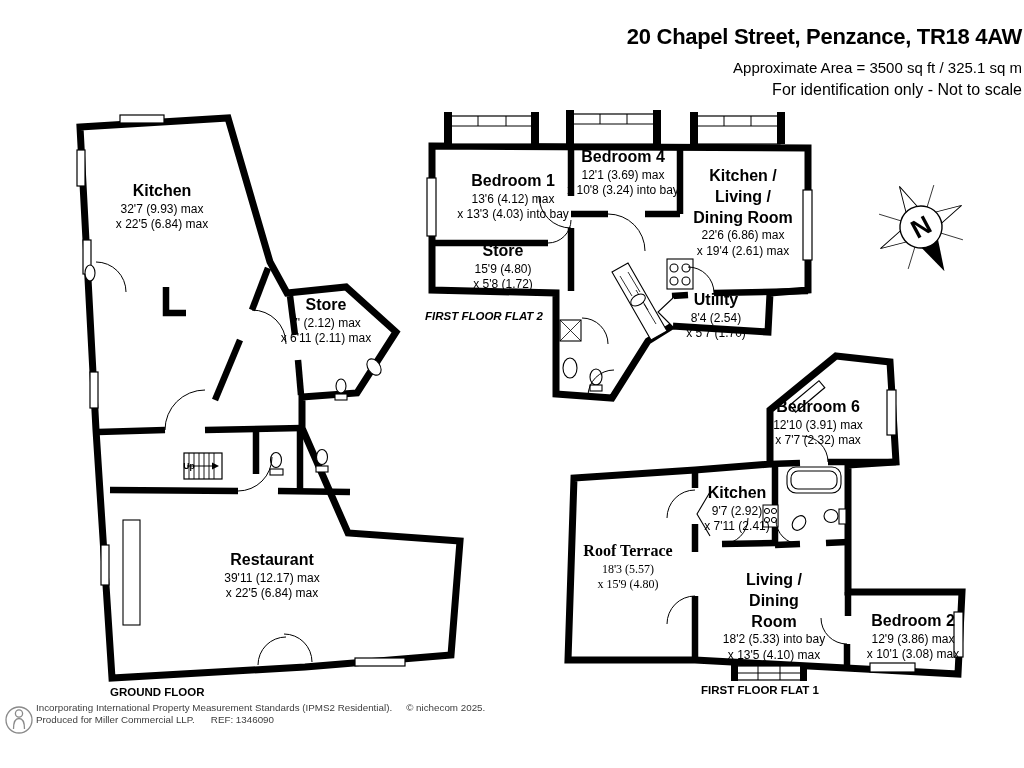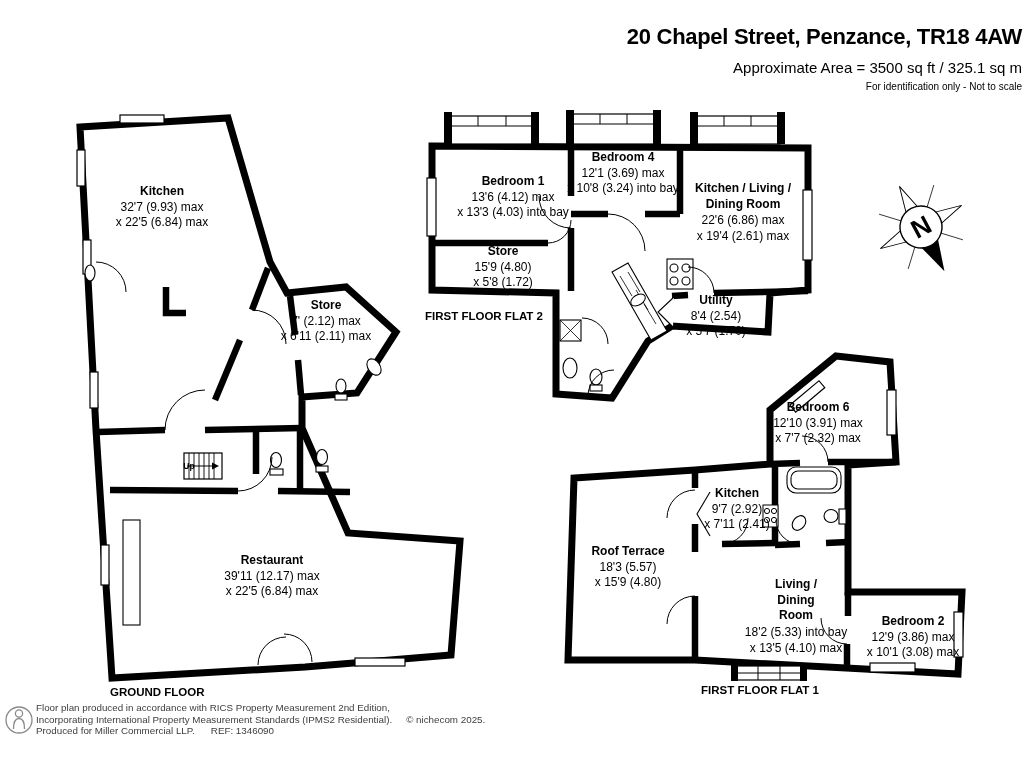--- a/index.html
+++ b/index.html
@@ -1,24 +1,24 @@
 <!DOCTYPE html>
 <html><head>
 <meta charset="utf-8">
 <style>
   html,body{margin:0;padding:0;background:#fff;}
   body{width:1024px;height:768px;position:relative;overflow:hidden;
        font-family:"Liberation Sans",sans-serif;color:#000;}
   .hdr{position:absolute;top:24px;right:2px;text-align:right;}
   .hdr-title{font-size:22px;font-weight:bold;letter-spacing:-0.3px;}
   .hdr-area{font-size:15px;margin-top:9px;}
-  .hdr-note{font-size:10px;margin-top:5px;}
+  .hdr-note{font-size:16px;margin-top:5px;}
   .room-label{position:absolute;transform:translate(-50%,-50%);text-align:center;
               line-height:1.3;white-space:nowrap;}
-  .room-name{font-weight:bold;font-size:12px;}
+  .room-name{font-weight:bold;font-size:16px;}
   .room-name.wrap{display:inline-block;white-space:normal;}
   .room-dim{font-size:12px;}
   .floor-label{position:absolute;font-weight:bold;font-size:11.5px;}
   .up-label{position:absolute;transform:translate(-50%,-50%);font-weight:bold;font-size:8.5px;}
   .footer{position:absolute;left:36px;top:702px;font-size:9.8px;line-height:1.18;color:#3d3d3d;}
   .footer .cpy{margin-left:14px;}
   .footer .ref{margin-left:16px;}
   svg{position:absolute;top:0;left:0;}
 </style>
 </head>
@@ -284,41 +284,40 @@
 <div class="room-label" style="left:818px;top:423px;">
   <div class="room-name">Bedroom 6</div>
   <div class="room-dim">12'10 (3.91) max</div>
   <div class="room-dim">x 7'7 (2.32) max</div>
 </div>
 <div class="room-label" style="left:737px;top:509px;">
   <div class="room-name">Kitchen</div>
   <div class="room-dim">9'7 (2.92)</div>
   <div class="room-dim">x 7'11 (2.41)</div>
 </div>
-<div class="room-label" style="left:628px;top:567px;">
+<div class="room-label" style="left:628px;top:567px;font-family:Liberation Serif, serif;">
   <div class="room-name">Roof Terrace</div>
   <div class="room-dim">18'3 (5.57)</div>
   <div class="room-dim">x 15'9 (4.80)</div>
 </div>
-<div class="room-label" style="left:796px;top:617px;">
+<div class="room-label" style="left:774px;top:617px;">
   <div><span class="room-name wrap" style="max-width:70px;">Living / Dining Room</span></div>
   <div class="room-dim">18'2 (5.33) into bay</div>
   <div class="room-dim">x 13'5 (4.10) max</div>
 </div>
 <div class="room-label" style="left:913px;top:637px;">
   <div class="room-name">Bedroom 2</div>
   <div class="room-dim">12'9 (3.86) max</div>
   <div class="room-dim">x 10'1 (3.08) max</div>
 </div>
 
 <div class="floor-label" style="left:110px;top:686px;">GROUND FLOOR</div>
-<div class="floor-label" style="left:425px;top:310px;">FIRST FLOOR FLAT 2</div>
+<div class="floor-label" style="left:425px;top:310px;font-style:italic;">FIRST FLOOR FLAT 2</div>
 <div class="floor-label" style="left:701px;top:684px;">FIRST FLOOR FLAT 1</div>
 
 <div class="footer">
-  <div>Floor plan produced in accordance with RICS Property Measurement 2nd Edition,</div>
   <div>
     <span>Incorporating International Property Measurement Standards (IPMS2 Residential).</span><span class="cpy">© nichecom 2025.</span>
   </div>
   <div>
     <span>Produced for Miller Commercial LLP.</span><span class="ref">REF: 1346090</span>
   </div>
 </div>
 
 </body></html>

